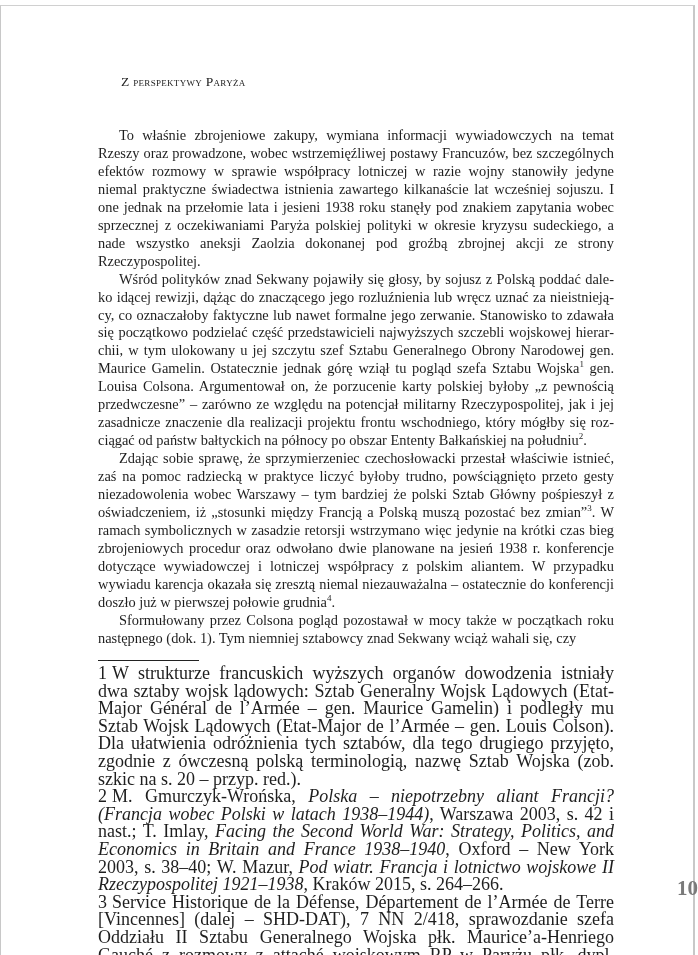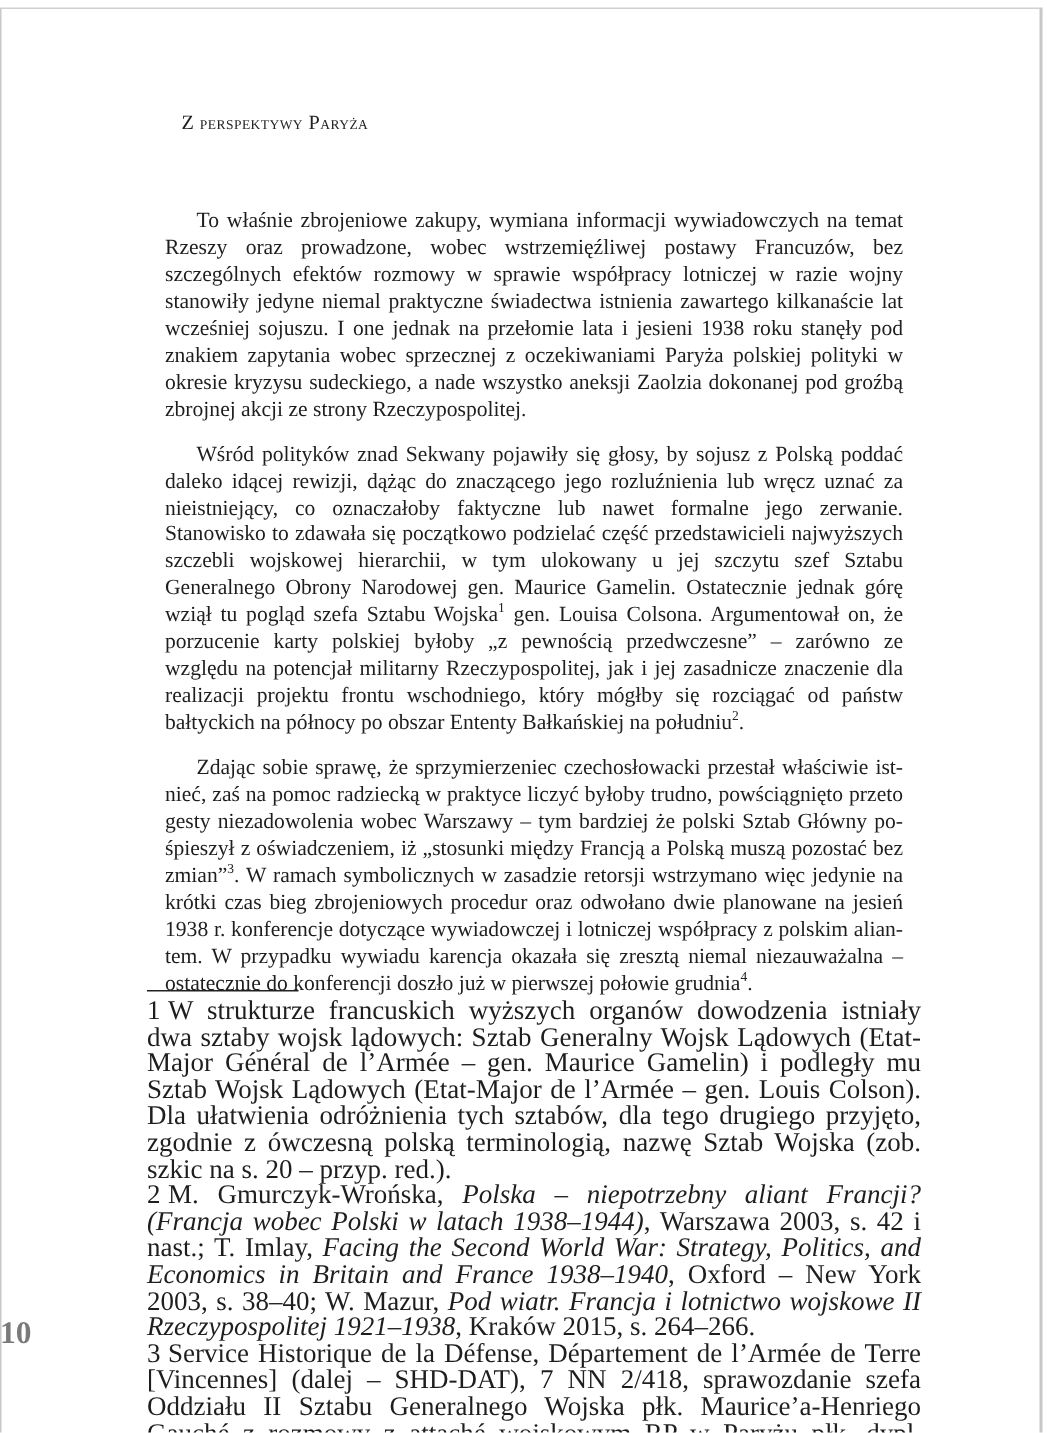--- a/index.html
+++ b/index.html
@@ -1,38 +1,39 @@
 <!DOCTYPE html>
 <html><head>
   <meta charset="utf-8">
   <style>
     html, body { margin: 0; padding: 0; background: #ffffff; }
     body { width: 698px; height: 955px; position: relative; overflow: hidden; font-family: "Liberation Serif", "DejaVu Serif", serif; color: #1e1e1e; }
     .page { position: absolute; left: 0; top: 5px; width: 695px; height: 960px; border-top: 1px solid #d0d0d0; border-left: 1px solid #c8c8c8; border-right: 2px solid #c8c8c8; background: #ffffff; box-sizing: border-box; }
     .running-head { position: absolute; left: 97px; top: 68px; font-size: 13.5px; letter-spacing: 0.3px; color: #222; margin-left: 23px; }
     .running-head .sc { font-variant: small-caps; }
     .body-text { position: absolute; left: 97px; top: 121px; width: 516px; font-size: 14.4px; line-height: 17.95px; text-align: justify; hyphens: manual; }
-    .body-text p { margin: 12px; text-indent: 21px; }
+    .body-text p { margin: 0; text-indent: 21px; }
     sup { font-size: 9px; line-height: 0; vertical-align: super; }
     .fn-rule { position: absolute; left: 97px; top: 654px; width: 101px; height: 0; border-top: 1px solid #222; }
     .footnotes { position: absolute; left: 97px; top: 659px; width: 516px; font-size: 18px; line-height: 17.6px; text-align: justify; }
     .footnotes p { margin: 0; }
     .footnotes .fn-num { margin-right: 5px; }
-    .page-number { position: absolute; left: 0; width: 698px; top: 876px; text-align: left; font-size: 21px; font-weight: bold; color: #7a7a7a; }
+    .page-number { position: absolute; left: 0; width: 698px; top: 876px; text-align: right; font-size: 21px; font-weight: bold; color: #7a7a7a; }
   </style>
 </head>
 <body>
 
 <div class="page">
   <div class="running-head"><span>Z</span> <span class="sc">perspektywy Paryża</span></div>
 
   <div class="body-text" id="body-text">
       <p><span>To właśnie zbrojeniowe zakupy, wymiana informacji wywiadowczych na temat Rzeszy oraz prowadzone, wobec wstrzemięźliwej postawy Francuzów, bez szczególnych efektów rozmowy w sprawie współpracy lotniczej w razie wojny stanowiły jedyne niemal praktyczne świadectwa istnienia zawartego kilkanaście lat wcześniej sojuszu. I one jed­nak na przełomie lata i jesieni 1938 roku stanęły pod znakiem zapytania wobec sprzecznej z oczekiwaniami Paryża polskiej polityki w okresie kryzysu sudeckiego, a nade wszystko aneksji Zaolzia dokonanej pod groźbą zbrojnej akcji ze strony Rzeczypospolitej.</span></p>
       <p><span>Wśród polityków znad Sekwany pojawiły się głosy, by sojusz z Polską poddać dale­ko idącej rewizji, dążąc do znaczącego jego rozluźnienia lub wręcz uznać za nieistnieją­cy, co oznaczałoby faktyczne lub nawet formalne jego zerwanie. Stanowisko to zdawała się początkowo podzielać część przedstawicieli najwyższych szczebli wojskowej hierar­chii, w tym ulokowany u jej szczytu szef Sztabu Generalnego Obrony Narodowej gen. Maurice Gamelin. Ostatecznie jednak górę wziął tu pogląd szefa Sztabu Wojska</span><sup>1</sup><span> gen. Louisa Colsona. Argumentował on, że porzucenie karty polskiej byłoby „z pewnością przedwczesne” – zarówno ze względu na potencjał militarny Rzeczypospolitej, jak i jej zasadnicze znaczenie dla realizacji projektu frontu wschodniego, który mógłby się roz­ciągać od państw bałtyckich na północy po obszar Ententy Bałkańskiej na południu</span><sup>2</sup><span>.</span></p>
       <p><span>Zdając sobie sprawę, że sprzymierzeniec czechosłowacki przestał właściwie ist­nieć, zaś na pomoc radziecką w praktyce liczyć byłoby trudno, powściągnięto przeto gesty niezadowolenia wobec Warszawy – tym bardziej że polski Sztab Główny po­śpieszył z oświadczeniem, iż „stosunki między Francją a Polską muszą pozostać bez zmian”</span><sup>3</sup><span>. W ramach symbolicznych w zasadzie retorsji wstrzymano więc jedynie na krótki czas bieg zbrojeniowych procedur oraz odwołano dwie planowane na jesień 1938 r. konferencje dotyczące wywiadowczej i lotniczej współpracy z polskim alian­tem. W przypadku wywiadu karencja okazała się zresztą niemal niezauważalna – ostatecznie do konferencji doszło już w pierwszej połowie grudnia</span><sup>4</sup><span>.</span></p>
+      <p><span>Sformułowany przez Colsona pogląd pozostawał w mocy także w początkach ro­ku następnego (dok. 1). Tym niemniej sztabowcy znad Sekwany wciąż wahali się, czy</span></p>
     </div>
 
   <div class="fn-rule"></div>
 
   <div class="footnotes" id="footnotes">
       <p><span class="fn-num">1</span><span>W strukturze francuskich wyższych organów dowodzenia istniały dwa sztaby wojsk lądowych: Sztab Generalny Wojsk Lądowych (Etat-Major Général de l’Armée – gen. Maurice Gamelin) i podległy mu Sztab Wojsk Lądowych (Etat-Major de l’Armée – gen. Louis Colson). Dla ułatwienia odróżnienia tych sztabów, dla tego drugiego przyjęto, zgodnie z ówczesną polską terminologią, nazwę Sztab Wojska (zob. szkic na s. 20 – przyp. red.).</span></p>
       <p><span class="fn-num">2</span><span>M. Gmurczyk-Wrońska, </span><i>Polska – niepotrzebny aliant Francji? (Francja wobec Polski w latach 1938–1944)</i><span>, Warszawa 2003, s. 42 i nast.; T. Imlay, </span><i>Facing the Second World War: Strategy, Politics, and Economics in Britain and France 1938–1940</i><span>, Oxford – New York 2003, s. 38–40; W. Mazur, </span><i>Pod wiatr. Francja i lotnictwo wojskowe II Rzeczypospolitej 1921–1938</i><span>, Kraków 2015, s. 264–266.</span></p>
       <p><span class="fn-num">3</span><span>Service Historique de la Défense, Département de l’Armée de Terre [Vincennes] (dalej – SHD-DAT), 7 NN 2/418, sprawozdanie szefa Oddziału II Sztabu Generalnego Wojska płk. Maurice’a-Henriego Gauché z rozmowy z attaché wojskowym RP w Paryżu płk. dypl. Wojciechem Fydą z 18 X 1938 r.</span></p>
     </div>
 </div>

